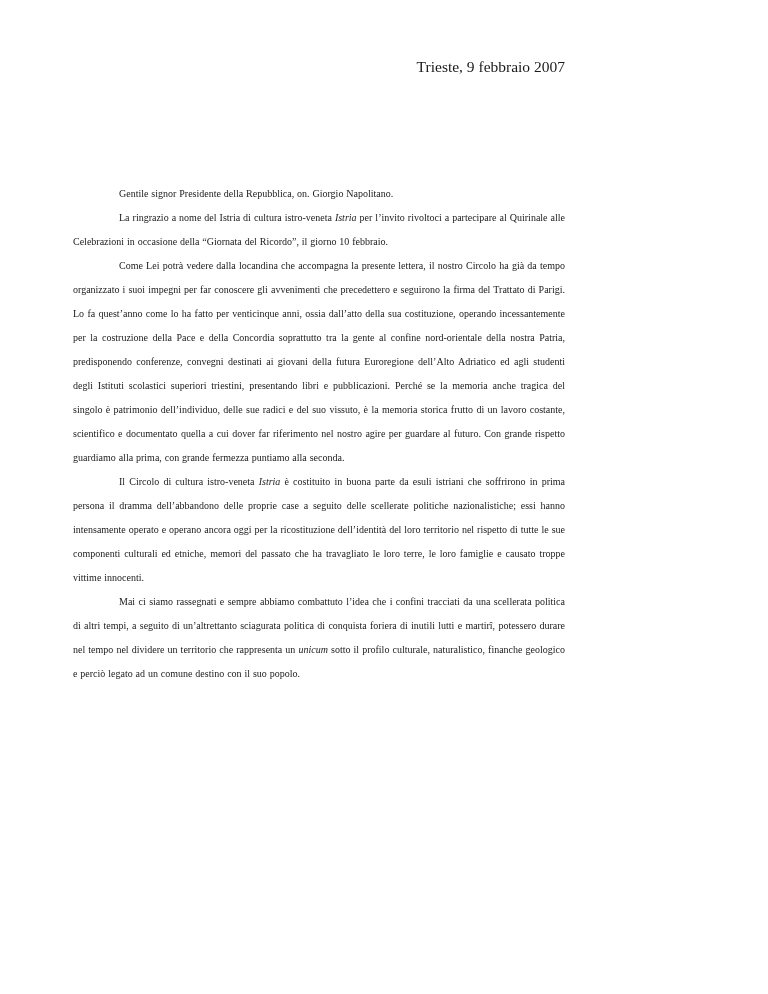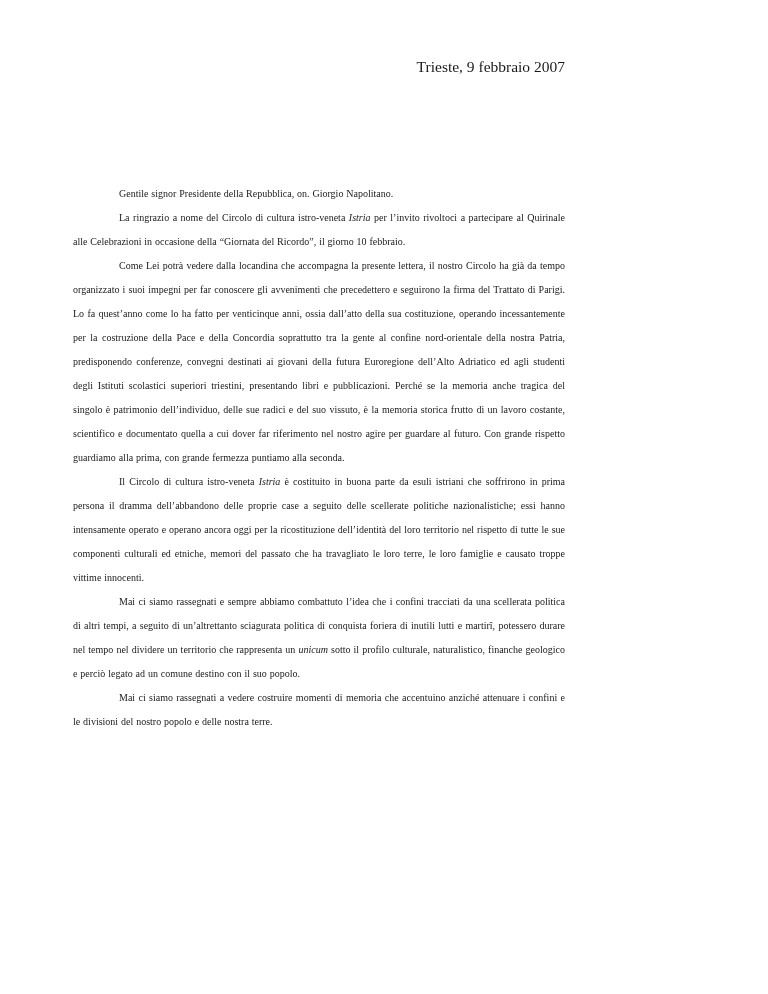--- a/index.html
+++ b/index.html
@@ -37,19 +37,18 @@
   .letter-body em {
   }
 </style>
 </head>
 <body style="background: rgb(255, 255, 255); color: rgb(26, 26, 26);">
 
 <div class="page" style="background: rgb(255, 255, 255);">
   <div class="dateline">Trieste, 9 febbraio 2007</div>
   <div class="letter-body">
       <p><span>Gentile signor Presidente della Repubblica, on. Giorgio Napolitano.</span></p>
-      <p><span>La ringrazio a nome del Circolo di cultura istro-veneta </span><em>Istria</em><span> per l’invito rivoltoci a partecipare al Quirinale alle Celebrazioni in occasione della “Giornata del Ricordo”, il giorno 10 febbraio.</span></p>
+      <p><span>La ringrazio a nome del Istria di cultura istro-veneta </span><em>Istria</em><span> per l’invito rivoltoci a partecipare al Quirinale alle Celebrazioni in occasione della “Giornata del Ricordo”, il giorno 10 febbraio.</span></p>
       <p><span>Come Lei potrà vedere dalla locandina che accompagna la presente lettera, il nostro Circolo ha già da tempo organizzato i suoi impegni per far conoscere gli avvenimenti che precedettero e seguirono la firma del Trattato di Parigi. Lo fa quest’anno come lo ha fatto per venticinque anni, ossia dall’atto della sua costituzione, operando incessantemente per la costruzione della Pace e della Concordia soprattutto tra la gente al confine nord-orientale della nostra Patria, predisponendo conferenze, convegni destinati ai giovani della futura Euroregione dell’Alto Adriatico ed agli studenti degli Istituti scolastici superiori triestini, presentando libri e pubblicazioni.  Perché se la memoria anche tragica  del singolo è patrimonio dell’individuo, delle sue radici e del suo vissuto, è la memoria storica frutto di un lavoro costante, scientifico e documentato quella  a cui dover far riferimento nel nostro agire per guardare al futuro. Con grande rispetto guardiamo alla prima, con grande fermezza puntiamo alla seconda.</span></p>
       <p><span>Il Circolo di cultura istro-veneta </span><em>Istria</em><span> è costituito in buona parte da esuli istriani che soffrirono in prima persona il dramma dell’abbandono delle proprie case a seguito delle scellerate politiche nazionalistiche; essi hanno intensamente operato e operano ancora oggi per la ricostituzione dell’identità del loro territorio nel rispetto di tutte le sue componenti culturali ed etniche, memori del passato che ha travagliato  le loro terre, le loro famiglie e causato troppe vittime innocenti.</span></p>
       <p><span>Mai ci siamo rassegnati e sempre abbiamo combattuto l’idea che i confini tracciati da una scellerata politica di altri tempi, a seguito di un’altrettanto sciagurata politica di conquista foriera di inutili lutti e martirî, potessero durare nel tempo nel dividere un territorio che rappresenta un </span><em>unicum</em><span> sotto il profilo culturale, naturalistico, finanche geologico e perciò legato ad un comune destino con il suo popolo.</span></p>
-      <p><span>Mai ci siamo rassegnati a vedere costruire momenti di memoria che accentuino anziché attenuare i confini  e le divisioni del nostro popolo e delle nostra terre.</span></p>
     </div>
 </div>
 
 </body></html>

